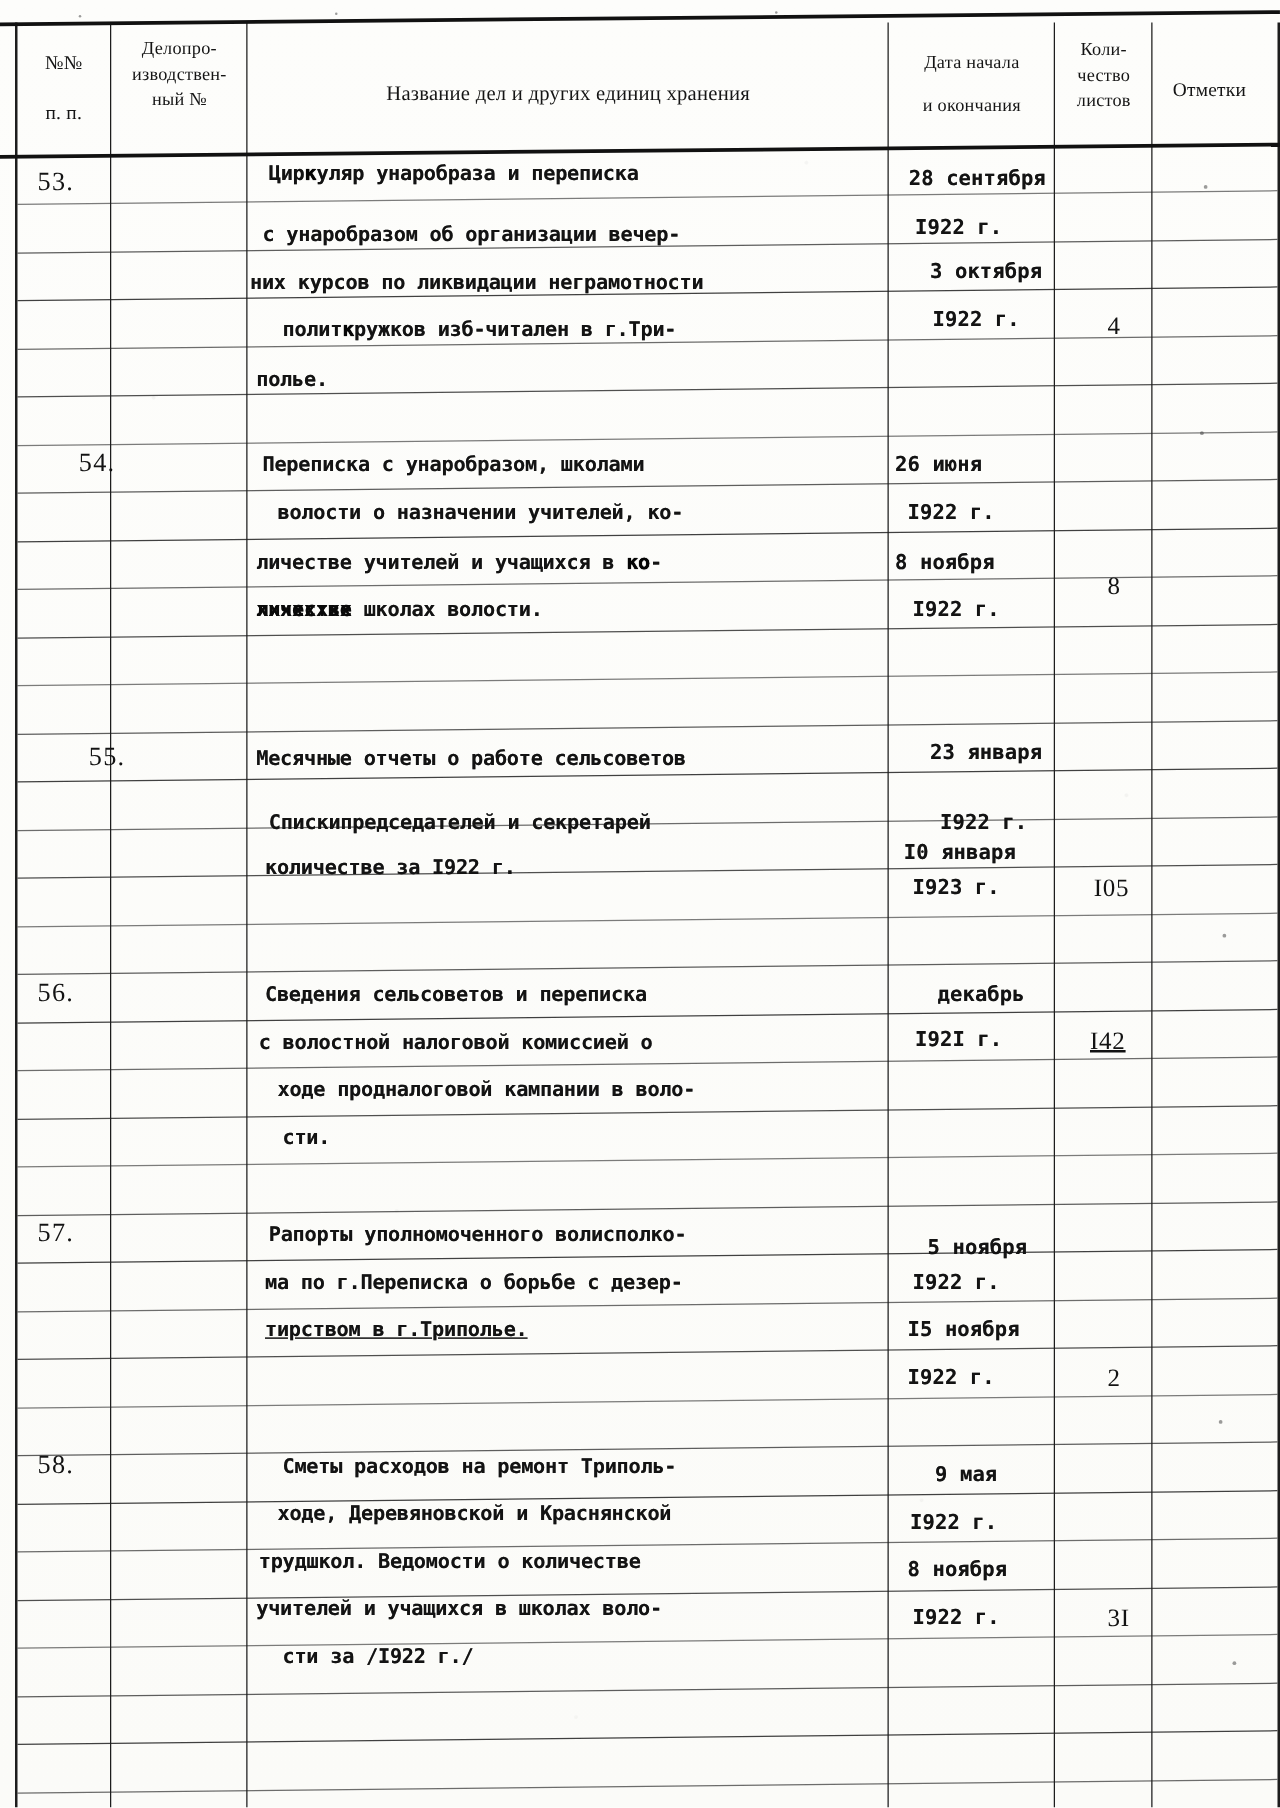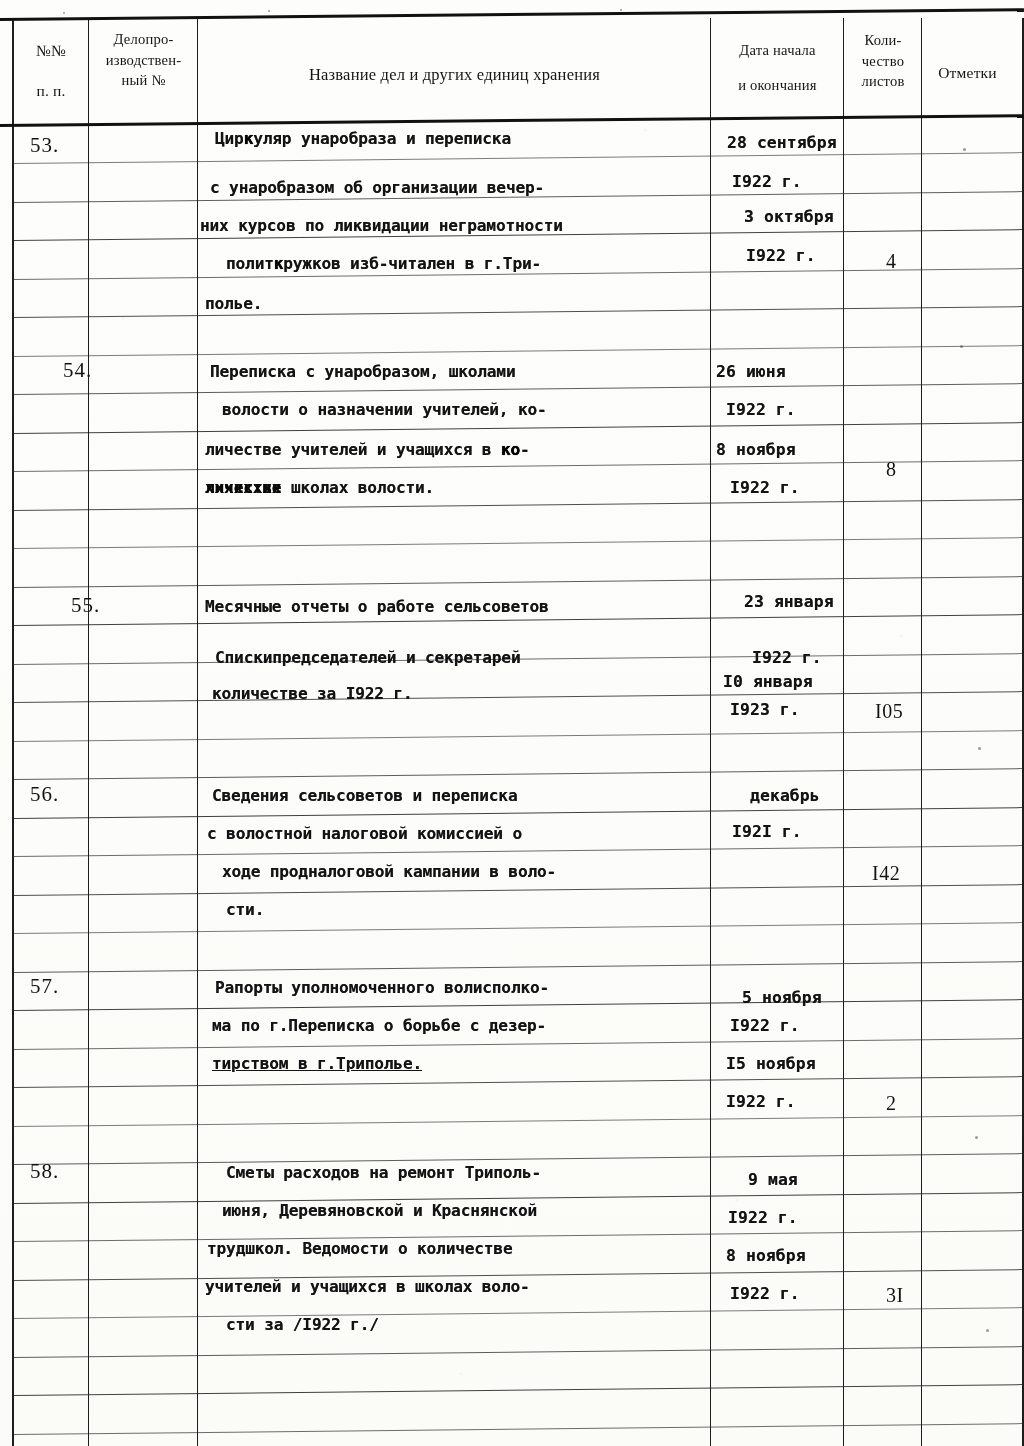--- a/index.html
+++ b/index.html
@@ -207,33 +207,33 @@
     <div class="tw date" style="left: 723px; top: 672px;">I0 января</div>
     <div class="tw date" style="left: 730px; top: 700px;">I923 г.</div>
     <div class="tw cnt" style="left: 875px; top: 700px;">I05</div>
     <div class="tw num" style="left: 30px; top: 782px;">56.</div>
     <div class="tw" style="left: 212px; top: 786px;">Сведения сельсоветов и переписка</div>
     <div class="tw" style="left: 207px; top: 824px;">с волостной налоговой комиссией о</div>
     <div class="tw" style="left: 222px; top: 862px;">ходе продналоговой кампании в воло-</div>
     <div class="tw" style="left: 226px; top: 900px;">сти.</div>
     <div class="tw date" style="left: 750px; top: 786px;">декабрь</div>
     <div class="tw date" style="left: 732px; top: 822px;">I92I г.</div>
-    <div class="tw cnt" style="left: 872px; top: 862px;">I42</div>
+    <div class="tw cnt" style="left: 872px; top: 822px; text-decoration: underline;">I42</div>
     <div class="tw num" style="left: 30px; top: 974px;">57.</div>
     <div class="tw" style="left: 215px; top: 978px; text-align: right;">Рапорты уполномоченного волисполко-</div>
     <div class="tw" style="left: 212px; top: 1016px;">ма по г.Переписка о борьбе с дезер-</div>
     <div class="tw" style="left: 212px; top: 1054px; text-decoration: underline;">тирством в г.Триполье.</div>
     <div class="tw date" style="left: 742px; top: 988px;">5 ноября</div>
     <div class="tw date" style="left: 730px; top: 1016px;">I922 г.</div>
     <div class="tw date" style="left: 726px; top: 1054px;">I5 ноября</div>
     <div class="tw date" style="left: 726px; top: 1092px;">I922 г.</div>
     <div class="tw cnt" style="left: 886px; top: 1092px;">2</div>
     <div class="tw num" style="left: 30px; top: 1159px;">58.</div>
     <div class="tw" style="left: 226px; top: 1163px;">Сметы расходов на ремонт Триполь-</div>
-    <div class="tw" style="left: 222px; top: 1201px;">июня, Деревяновской и Краснянской</div>
+    <div class="tw" style="left: 222px; top: 1201px;">ходе, Деревяновской и Краснянской</div>
     <div class="tw" style="left: 207px; top: 1239px;">трудшкол. Ведомости о количестве</div>
     <div class="tw" style="left: 205px; top: 1277px;">учителей и учащихся в школах воло-</div>
     <div class="tw" style="left: 226px; top: 1315px;">сти за /I922 г./</div>
     <div class="tw date" style="left: 748px; top: 1170px;">9 мая</div>
     <div class="tw date" style="left: 728px; top: 1208px;">I922 г.</div>
     <div class="tw date" style="left: 726px; top: 1246px;">8 ноября</div>
     <div class="tw date" style="left: 730px; top: 1284px;">I922 г.</div>
     <div class="tw cnt" style="left: 886px; top: 1284px;">3I</div>
   </div>
 

